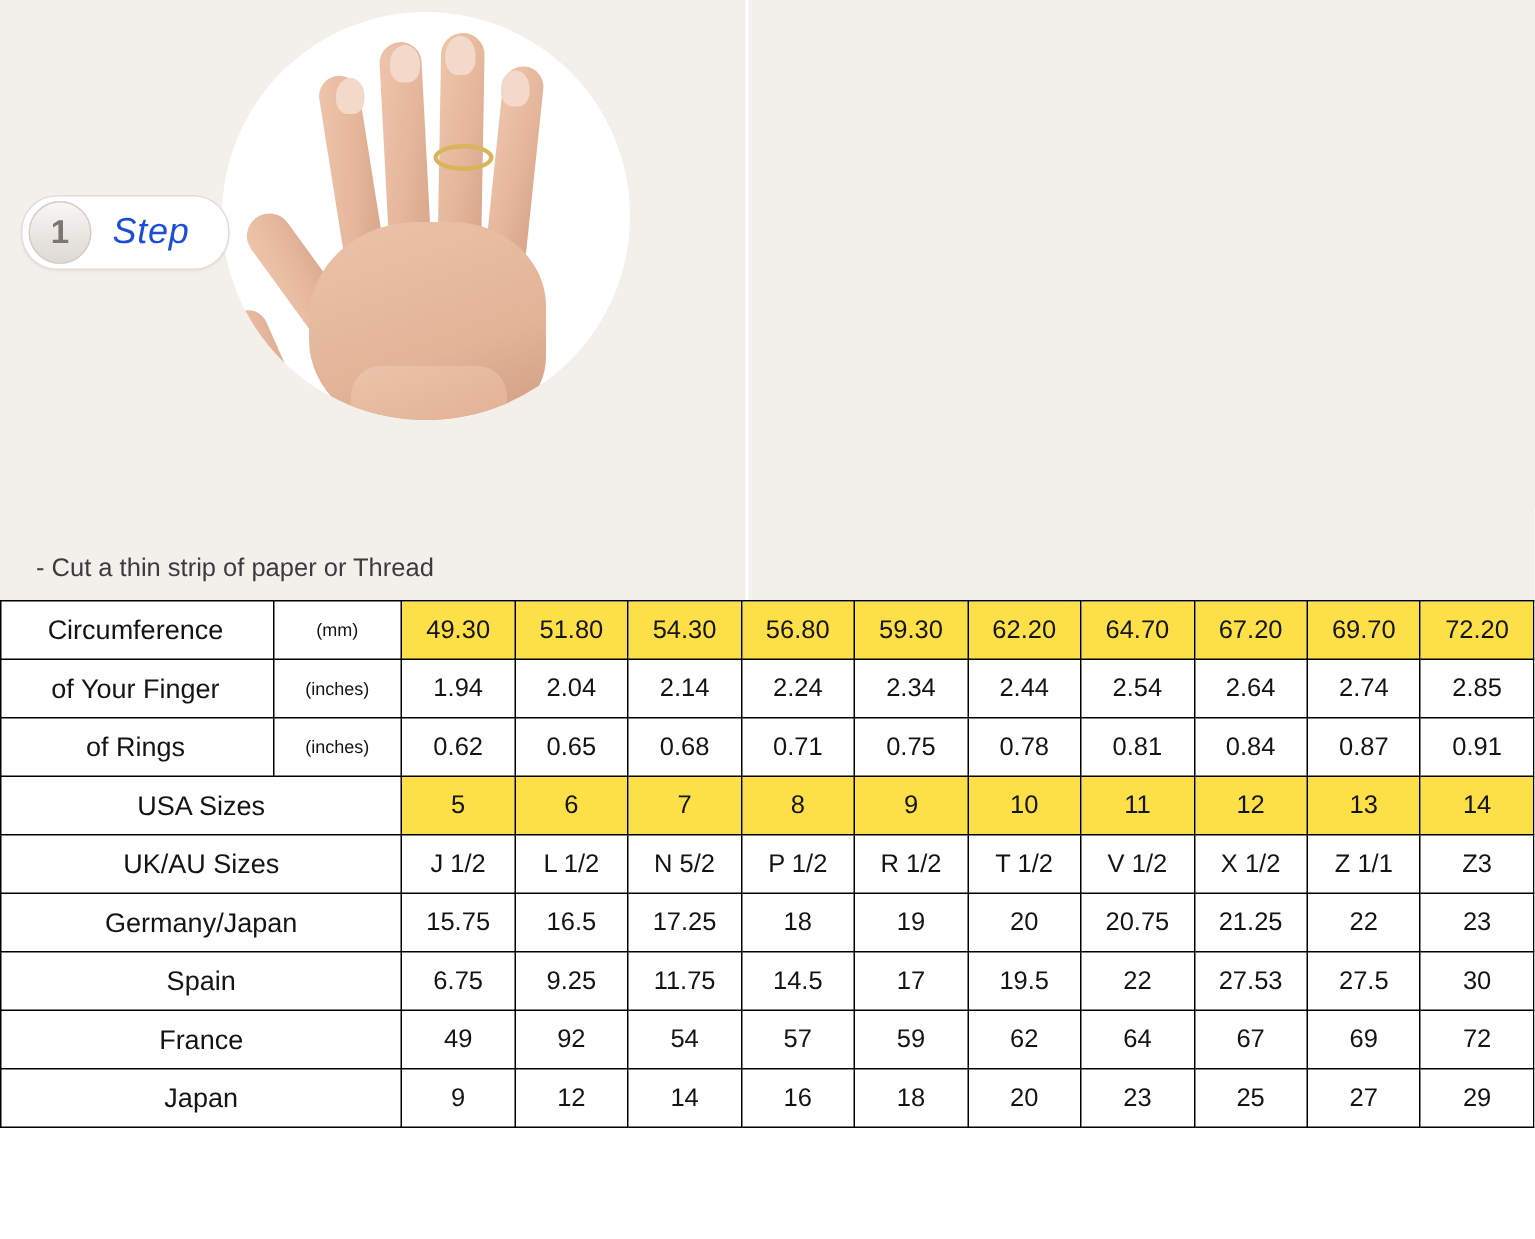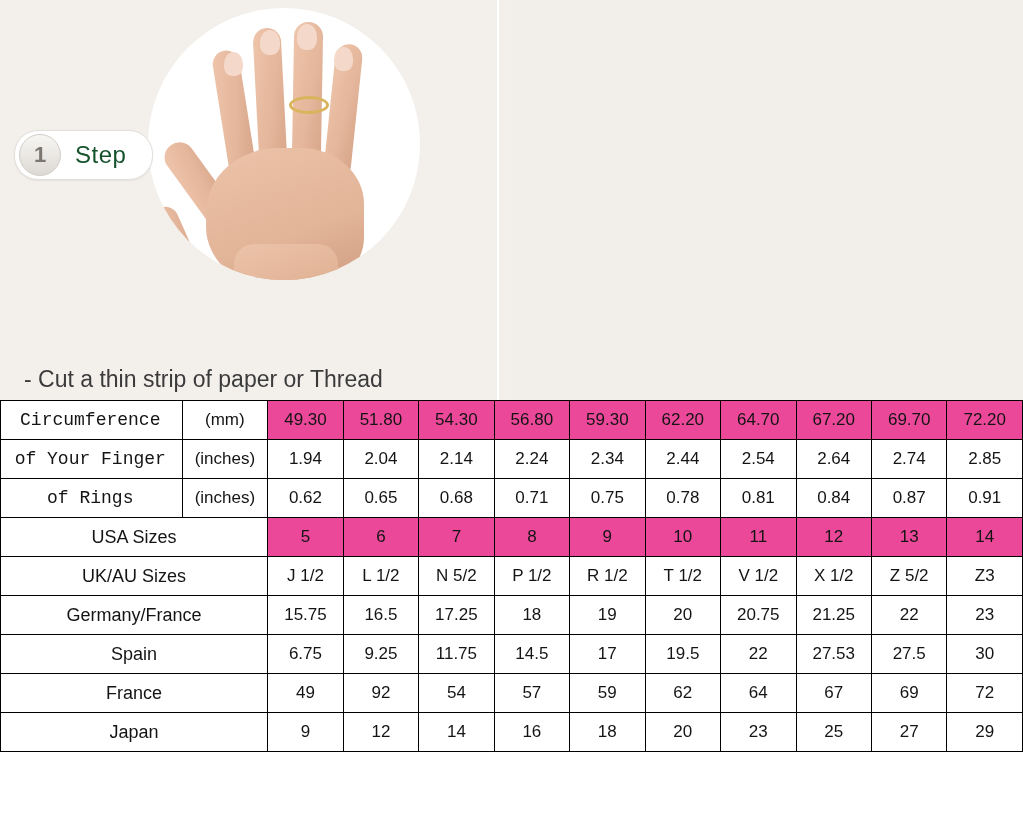--- a/index.html
+++ b/index.html
@@ -68,22 +68,23 @@
     color: #7c7670;
     font-size: 22px;
     font-weight: bold;
     display: flex;
     align-items: center;
     justify-content: center;
     margin-right: 14px;
   }
   .step-word {
     font-size: 24px;
-    color: #14532d;
+    color: #1d4ed8;
     letter-spacing: 0.5px;
+    font-style: italic;
   }
 
   
   .photo {
     position: absolute;
     border-radius: 50%;
     overflow: hidden;
     background: #ffffff;
   }
   .photo.p1 { left: 148px; top: 8px; width: 272px; height: 272px; }
@@ -106,21 +107,21 @@
     position: absolute;
     border: 3px solid #d9b45c;
     border-radius: 50%;
     background: transparent;
   }
 
   
   .bullets {
     position: absolute;
     bottom: 8px;
-    font-size: 23px;
+    font-size: 17px;
     color: #3b3b3b;
     line-height: 26px;
   }
   .bullets.left { left: 24px; }
   .bullets div { white-space: nowrap; }
 
   
   table.size-chart {
     border-collapse: collapse;
     width: 1023px;
@@ -137,27 +138,26 @@
     overflow: hidden;
   }
   td.label {
     text-align: left;
     padding-left: 8px;
     font-size: 18px;
   }
   td.label.center {
     text-align: center;
     padding-left: 0;
-    font-family: Liberation Mono, monospace;
   }
   td.unit {
     text-align: center;
-    font-size: 17px;
-  }
-  td.shaded { background: #ec4899; }
+    font-size: 12px;
+  }
+  td.shaded { background: #fde047; }
   .col-label { width: 178px; }
   .col-unit { width: 84px; }
   .col-v { width: 74px; }
 </style>
 </head>
 <body>
 
 <div class="page">
 
   <div class="steps">
@@ -293,26 +293,26 @@
       <tr>
         <td class="label" colspan="2">UK/AU Sizes</td>
         <td>J 1/2</td>
         <td>L 1/2</td>
         <td>N 5/2</td>
         <td>P 1/2</td>
         <td>R 1/2</td>
         <td>T 1/2</td>
         <td>V 1/2</td>
         <td>X 1/2</td>
-        <td>Z 5/2</td>
+        <td>Z 1/1</td>
         <td>Z3</td>
       </tr>
 
       <tr>
-        <td class="label" colspan="2">Germany/France</td>
+        <td class="label" colspan="2">Germany/Japan</td>
         <td>15.75</td>
         <td>16.5</td>
         <td>17.25</td>
         <td>18</td>
         <td>19</td>
         <td>20</td>
         <td>20.75</td>
         <td>21.25</td>
         <td>22</td>
         <td>23</td>

